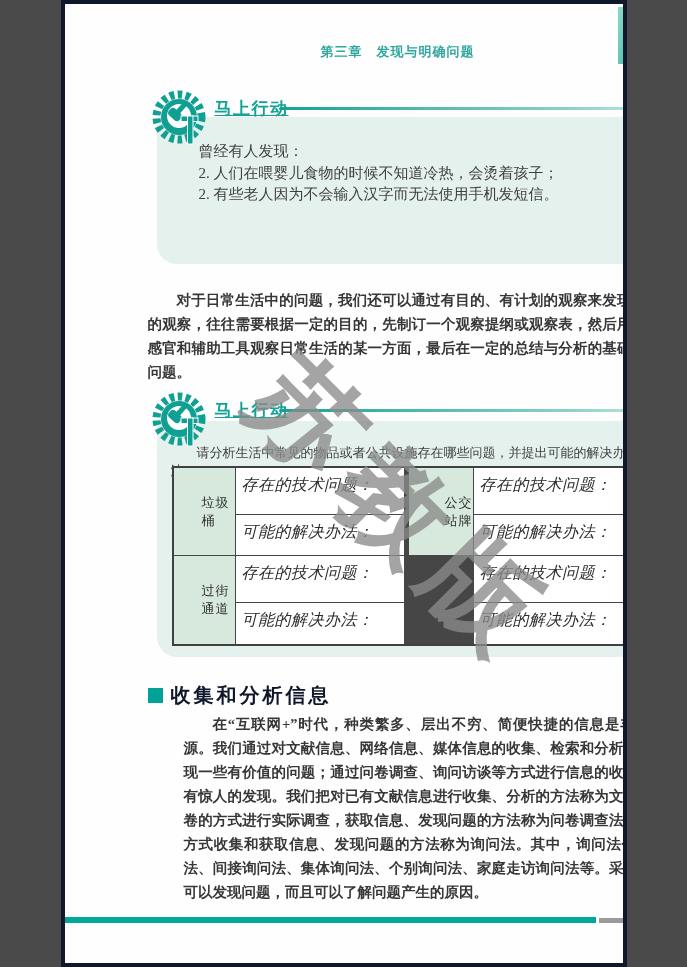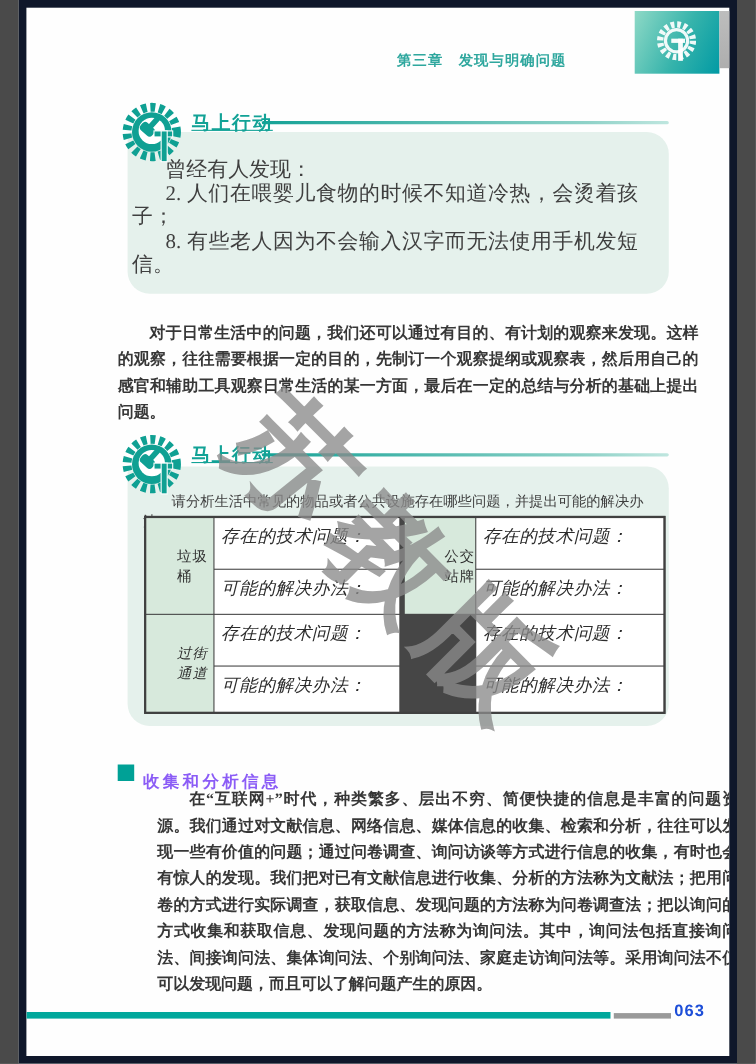--- a/index.html
+++ b/index.html
@@ -1,18 +1,18 @@
 <!DOCTYPE html>
 <html><head>
 <meta charset="utf-8">
 <style>
   html,body{margin:0;padding:0;background:#4a4a4a;}
   .page{
-    position:relative;width:653px;height:967px;margin:0 auto;
-    background:#fefefe;border:7px solid #0f172a;box-sizing:border-box;
+    position:relative;width:566px;height:967px;margin:0 auto;
+    background:#fefefe;border:4px solid #0f172a;box-sizing:border-box;
     overflow:hidden;
     font-family:"Liberation Serif","DejaVu Serif",serif;
   }
   
   .chapter-title{
     position:absolute;top:39px;right:148px;
     font-family:"Liberation Sans","DejaVu Sans",sans-serif;
     font-size:13px;font-weight:bold;color:#2fa79e;letter-spacing:1px;
   }
   .header-teal-box{
@@ -42,22 +42,22 @@
   }
   .rule1{top:103px;}
   .rule2{top:405px;}
   .green-box{
     position:absolute;left:92px;width:492px;
     background:#e5f1ec;border-radius:4px 20px 20px 20px;z-index:0;
   }
   .box1{top:113px;height:147px;}
   .box2{top:417px;height:236px;}
   .box1-text{
-    position:absolute;left:96px;top:137px;width:460px;z-index:2;
-    font-size:19px;line-height:21.5px;color:#3f3f3f;text-align:justify;
+    position:absolute;left:110px;top:137px;width:460px;z-index:2;
+    font-size:15px;line-height:21.5px;color:#3f3f3f;text-align:justify;
   }
   .box1-text p{margin:0;}
   .ind-15{text-indent:1.6em;}
   .ind-20{text-indent:2em;}
   .box2-intro{
     position:absolute;left:106px;top:440px;width:462px;z-index:2;
     font-size:13px;color:#3f3f3f;text-indent:2em;
   }
   
   .problem-table{
@@ -70,42 +70,42 @@
   .pt-label{
     background:#d7e9dc;display:flex;align-items:center;justify-content:center;
     font-size:13px;color:#2f2f2f;letter-spacing:1px;padding-left:28px;
   }
   .pt-cell{
     background:#ffffff;font-style:italic;font-size:16px;color:#2c2c2c;
     padding:7px 6px;letter-spacing:0.5px;font-family:Liberation Serif, serif;
   }
   .pt-sep{background:#464646;grid-column:3;grid-row:1 / span 4;}
   .r12{grid-row:1 / span 2;}
-  .r34{grid-row:3 / span 2;font-style:italic;}
+  .r34{grid-row:3 / span 2;}
   .c1{grid-column:1;} .c2{grid-column:2;} .c4{grid-column:4;text-align:right;} .c5{grid-column:5;}
   .row1{grid-row:1;} .row2{grid-row:2;} .row3{grid-row:3;} .row4{grid-row:4;}
   
   .body-para{
     position:absolute;left:83px;width:528px;z-index:1;
     font-size:14.5px;line-height:24px;color:#373737;
     text-align:justify;text-indent:2em;margin:0;font-weight:bold;
   }
   .para1{top:284px;}
   .para2{top:708px;margin-left:36px;}
   
   .section-head{
     position:absolute;left:83px;top:678px;z-index:2;
     display:flex;align-items:center;
     font-family:"Liberation Sans","DejaVu Sans",sans-serif;
   }
   .section-square{
     width:15px;height:15px;background:#00a196;margin-right:8px;flex:none;
   }
   .section-title{
-    font-size:15px;font-weight:bold;color:#8b5cf6;letter-spacing:3px;margin-top:16px;
+    font-size:20px;font-weight:bold;color:#0f172a;letter-spacing:3px;
   }
   
   .watermark{
     position:absolute;left:125px;top:445px;width:420px;height:120px;z-index:5;
     transform:rotate(45deg);
     font-family:"Liberation Sans","DejaVu Sans",sans-serif;
     font-size:110px;font-weight:bold;line-height:120px;
     color:rgba(138,138,138,0.78);letter-spacing:14px;text-align:center;
     pointer-events:none;white-space:nowrap;
   }
@@ -146,21 +146,21 @@
       <rect x="30" y="27" width="17" height="5.5"></rect>
       <rect x="36.5" y="27" width="5.5" height="28"></rect>
     </g>
   </svg>
   <div class="action-title title1">马上行动</div>
   <div class="action-rule rule1"></div>
   <div class="green-box box1"></div>
   <div class="box1-text">
     <p class="ind-15">曾经有人发现：</p>
     <p class="ind-15">2. 人们在喂婴儿食物的时候不知道冷热，会烫着孩子；</p>
-    <p class="ind-15">8. 有些老人因为不会输入汉字而无法使用手机发短信。</p>
+    <p class="ind-15">2. 有些老人因为不会输入汉字而无法使用手机发短信。</p>
   </div>
 
   <p class="body-para para1">对于日常生活中的问题，我们还可以通过有目的、有计划的观察来发现。这样的观察，往往需要根据一定的目的，先制订一个观察提纲或观察表，然后用自己的感官和辅助工具观察日常生活的某一方面，最后在一定的总结与分析的基础上提出问题。</p>
 
   <svg class="gear-icon icon2" viewBox="0 0 62 60">
     <circle cx="28" cy="28" r="22.5" fill="none" stroke="#0fa093" stroke-width="8" stroke-dasharray="4.6 3.4"></circle>
     <circle cx="28" cy="28" r="18" fill="#0fa093"></circle>
     <circle cx="28" cy="27" r="12" fill="#ffffff"></circle>
     <g fill="#0fa093" transform="rotate(42 26 24)">
       <rect x="23.5" y="11" width="5" height="14" rx="2.4"></rect>

